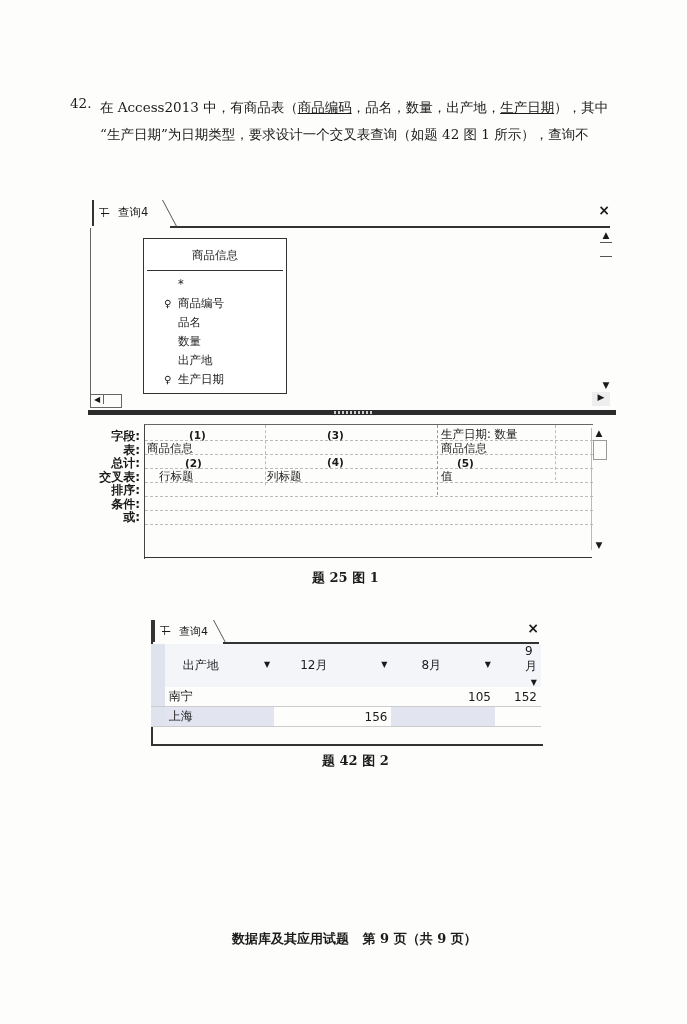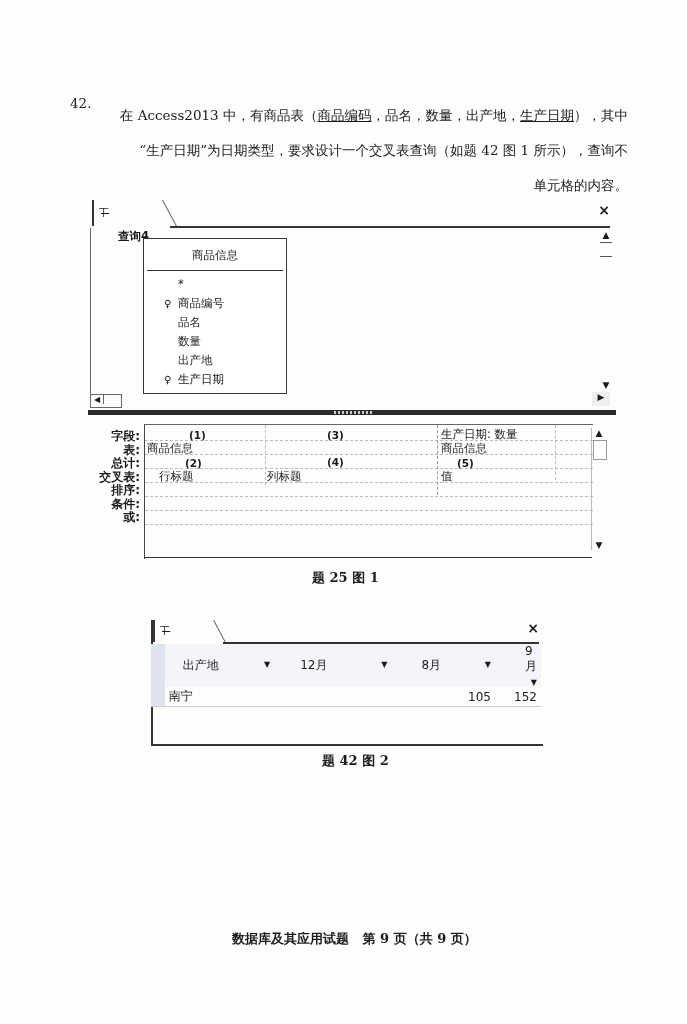--- a/index.html
+++ b/index.html
@@ -1,35 +1,35 @@
 <!DOCTYPE html>
 <html><head>
 <meta charset="utf-8">
 <style>
   html, body { margin:0; padding:0; }
   body { width:687px; height:1024px; background:#fdfdfb; position:relative; overflow:hidden;
          font-family:"DejaVu Serif","Liberation Serif", serif; color:#1a1a1a; }
   .question { position:absolute; left:70px; top:92px; width:570px; font-size:13.5px; line-height:23px; }
   .question .num { position:absolute; left:0; top:0; }
   .question .body { margin-left:26px; }
-  .question p { margin:12px;text-align:right; }
+  .question p { margin:4px; }
   .u { text-decoration:underline; }
   .caption { position:absolute; font-size:13px; font-weight:bold; font-family:"DejaVu Serif", serif; }
   .footer { position:absolute; left:232px; top:930px; font-size:13px; font-weight:bold; white-space:pre; }
 
   
   .win { position:absolute; font-family:"DejaVu Sans","Liberation Sans", sans-serif; }
   .fig1 { left:88px; top:198px; width:528px; height:360px; }
   .tabbar { position:absolute; left:0; top:0; right:0; height:30px; }
   .tab { position:absolute; left:4px; top:2px; height:26px; width:70px; border-left:2px solid #333; }
   .tab-shape { position:absolute; left:74px; top:2px; width:16px; height:28px;
                border-left:1px solid #555; transform:skewX(28deg); transform-origin:top left; }
   .tabline { position:absolute; left:82px; right:6px; top:28px; border-top:2px solid #333; }
   .tab .ico { position:absolute; left:4px; top:5px; font-size:13px; }
-  .tab .lbl { position:absolute; left:24px; top:5px; font-size:11.5px; font-weight:bold;margin-top:24px; }
+  .tab .lbl { position:absolute; left:24px; top:5px; font-size:11.5px; font-weight:normal; }
   .closex { position:absolute; right:6px; top:4px; font-size:14px; font-weight:bold; }
   .design { position:absolute; left:2px; top:30px; right:0; height:178px; border-left:1px solid #666; }
   .tblbox { position:absolute; left:52px; top:10px; width:142px; height:154px; border:1.5px solid #333; background:#fff; }
   .tblbox .title { text-align:center; font-size:11.5px; padding-top:9px; height:22px; border-bottom:1.5px solid #333; margin:0 3px; }
   .tblbox .row { font-size:11.5px; height:19px; line-height:19px; padding-left:34px; position:relative; }
   .tblbox .row .key { position:absolute; left:20px; top:0; font-size:10px; }
   .vscroll { position:absolute; right:4px; width:12px; font-size:9px; text-align:center; }
   .hscroll-left { position:absolute; left:2px; top:196px; width:30px; height:12px; border:1px solid #666; font-size:8px; }
   .hscroll-left span { display:inline-block; width:12px; text-align:center; border-right:1px solid #666; }
   .hscroll-right { position:absolute; right:6px; top:194px; width:18px; height:14px; font-size:9px; text-align:center; background:#eee; }
@@ -70,21 +70,20 @@
   .fig2 .bottom { position:absolute; left:0; right:0; bottom:0; border-top:2px solid #333; }
 </style>
 </head>
 <body>
 
 <div class="question">
   <span class="num">42.</span>
   <div class="body">
     <p><span>在 Access2013 中，有商品表（</span><span class="u">商品编码</span><span>，品名，数量，出产地，</span><span class="u">生产日期</span><span>），其中</span></p>
     <p>“生产日期”为日期类型，要求设计一个交叉表查询（如题 42 图 1 所示），查询不</p>
-    <p>单元格的内容。</p>
   </div>
 </div>
 
 <div class="win fig1">
   <div class="tabbar">
     <div class="tab">
       <span class="ico">⊤̶</span>
       <span class="lbl">查询4</span>
     </div>
     <div class="tab-shape"></div>
@@ -178,20 +177,27 @@
         <th style="width:70px;padding-left:30px"><span>8月</span><span class="arrow">▼</span></th>
         <th style="padding-left:30px"><span>9月</span><span class="arrow">▼</span></th>
       </tr>
       <tr class="data">
         <td class="sel"></td>
         <td>南宁</td>
         <td class="num"></td>
         <td class="num">105</td>
         <td class="num">152</td>
       </tr>
+      <tr class="data">
+        <td class="sel"></td>
+        <td class="hl">上海</td>
+        <td class="num">156</td>
+        <td class="num hl"></td>
+        <td class="num"></td>
+      </tr>
     </tbody>
       </table>
   </div>
   <div class="bottom"></div>
 </div>
 <div class="caption" style="left:322px;top:752px">题 42 图 2</div>
 
 <div class="footer">数据库及其应用试题   第 9 页（共 9 页）</div>
 
 </body></html>

